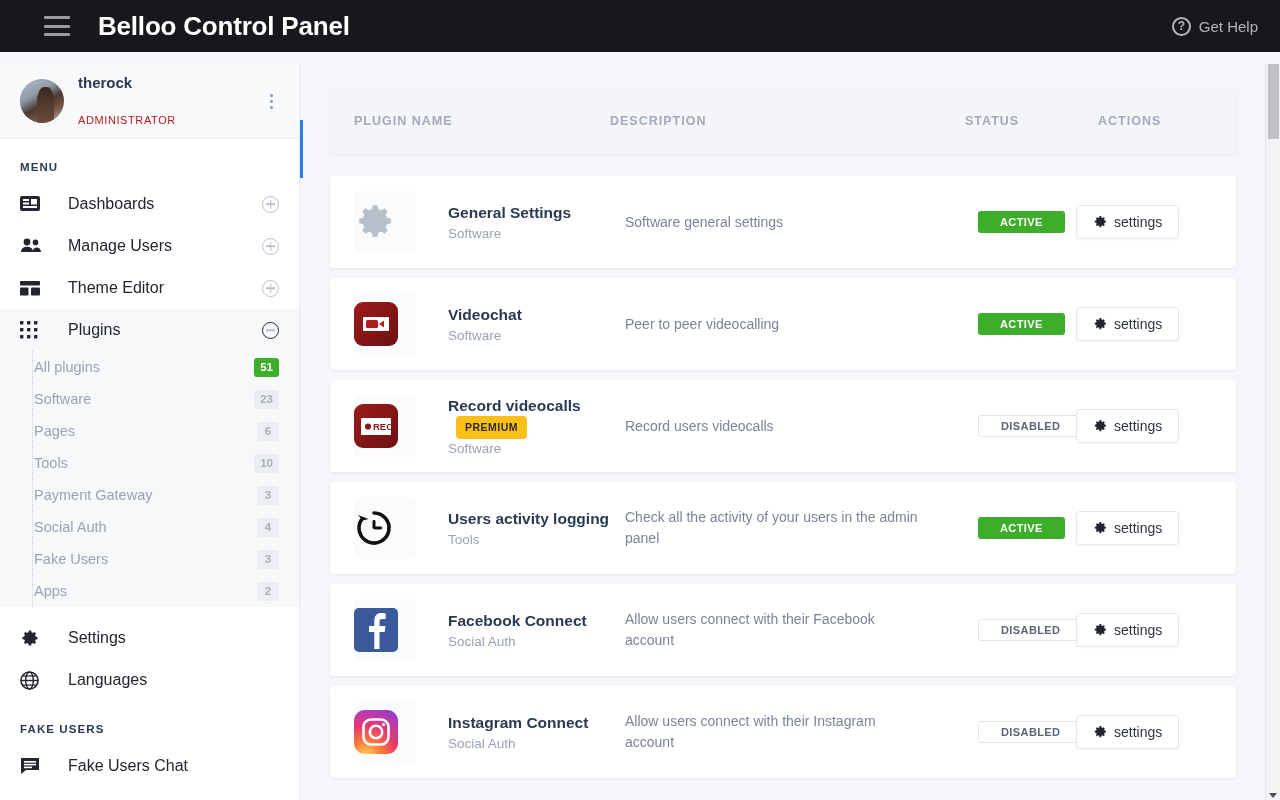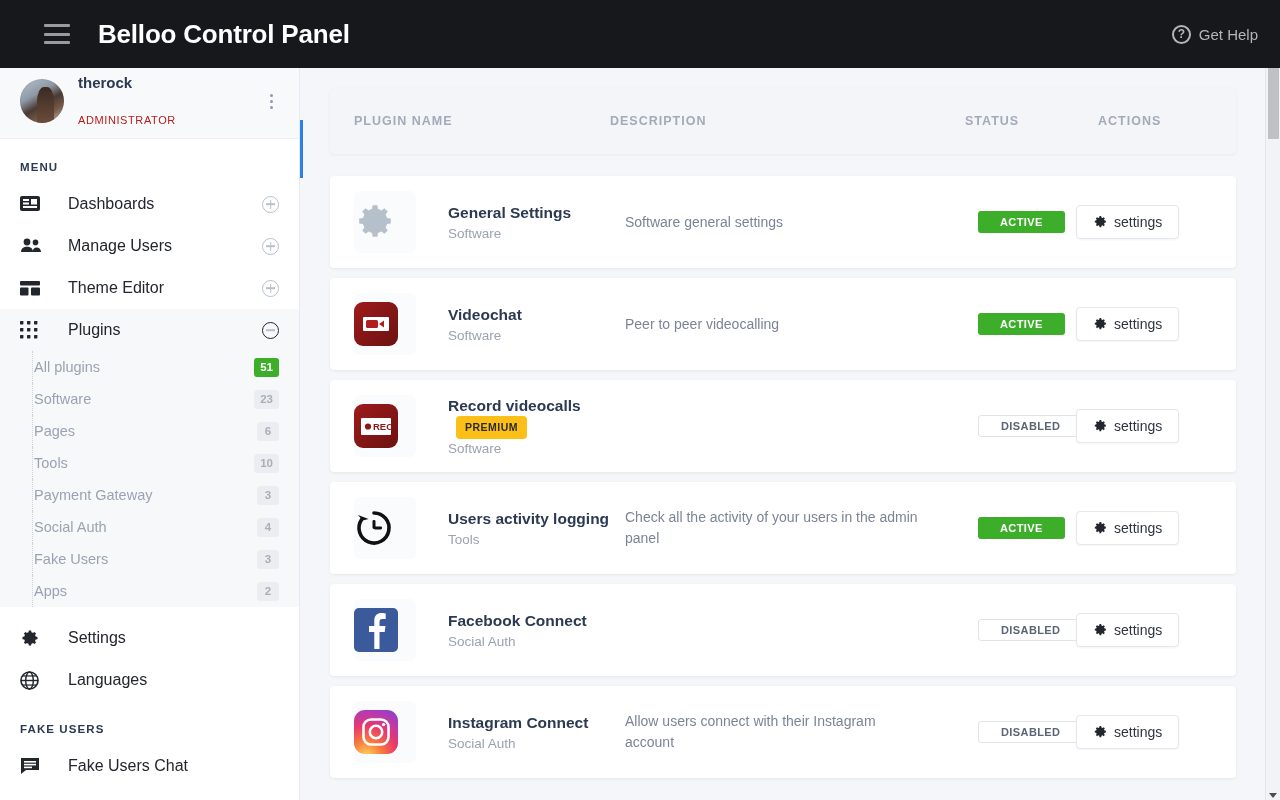--- a/index.html
+++ b/index.html
@@ -6,21 +6,21 @@
   html, body {
     width: 1280px; height: 800px;
     font-family: "Liberation Sans", sans-serif;
     background: #f4f6f9;
     overflow: hidden;
   }
 
   
   .topbar {
     position: absolute; top: 0; left: 0;
-    width: 1280px; height: 68px;
+    width: 1280px; height: 52px;
     background: #17181c;
     display: flex; align-items: center;
     z-index: 30;
   }
   .hamburger {
     width: 26px; height: 20px;
     margin-left: 44px;
     display: flex; flex-direction: column; justify-content: space-between;
     cursor: pointer;
   }
@@ -446,20 +446,21 @@
               <rect x="0" y="0" width="30" height="17" rx="1" fill="#fff"></rect>
               <circle cx="7" cy="8.5" r="3.1" fill="#8c1717"></circle>
               <text x="12" y="12.4" font-family="Liberation Sans, sans-serif" font-size="9.5" font-weight="bold" fill="#8c1717">REC</text>
             </svg>
         </span>
       </div>
       <div class="name-col">
         <div class="plug-name"><span>Record videocalls</span><span class="premium">PREMIUM</span></div>
         <div class="plug-cat">Software</div>
       </div>
+      <div class="desc-col">Record users videocalls</div>
       <div class="status-col">
         <span class="badge disabled">DISABLED</span>
       </div>
       <div class="actions-col">
         <button class="settings-btn">
           <span>
             <svg width="14" height="14" viewBox="0 0 20 20">
                 <path fill="#23262d" d="M10 6.3A3.7 3.7 0 1 0 10 13.7 3.7 3.7 0 0 0 10 6.3zm0 5.6a1.9 1.9 0 1 1 0-3.8 1.9 1.9 0 0 1 0 3.8z"></path>
                 <path fill="#23262d" d="M18.4 8.3l-1.9-.3a6.8 6.8 0 0 0-.7-1.7l1.1-1.5-1.7-1.7-1.5 1.1a6.8 6.8 0 0 0-1.7-.7L11.7 1.6H9.3L9 3.5a6.8 6.8 0 0 0-1.7.7L5.8 3.1 4.1 4.8l1.1 1.5a6.8 6.8 0 0 0-.7 1.7l-1.9.3v2.4l1.9.3c.16.6.4 1.17.7 1.7l-1.1 1.5 1.7 1.7 1.5-1.1c.53.3 1.1.54 1.7.7l.3 1.9h2.4l.3-1.9c.6-.16 1.17-.4 1.7-.7l1.5 1.1 1.7-1.7-1.1-1.5c.3-.53.54-1.1.7-1.7l1.9-.3z"></path>
               </svg>
@@ -506,20 +507,21 @@
         <span class="plug-icon" style="background:#3b5a9b;border-radius:5px;">
           <svg width="24" height="38" viewBox="0 0 24 38">
               <path fill="#fff" d="M15.5 38V21h5.2l.8-6.1h-6V11c0-1.8.5-3 3-3h3.2V2.5C21.1 2.3 19.4 2 17.4 2c-4.2 0-7.1 2.6-7.1 7.3v5.6H5v6.1h5.3V38z"></path>
             </svg>
         </span>
       </div>
       <div class="name-col">
         <div class="plug-name">Facebook Connect</div>
         <div class="plug-cat">Social Auth</div>
       </div>
+      <div class="desc-col">Allow users connect with their Facebook account</div>
       <div class="status-col">
         <span class="badge disabled">DISABLED</span>
       </div>
       <div class="actions-col">
         <button class="settings-btn">
           <span>
             <svg width="14" height="14" viewBox="0 0 20 20">
                 <path fill="#23262d" d="M10 6.3A3.7 3.7 0 1 0 10 13.7 3.7 3.7 0 0 0 10 6.3zm0 5.6a1.9 1.9 0 1 1 0-3.8 1.9 1.9 0 0 1 0 3.8z"></path>
                 <path fill="#23262d" d="M18.4 8.3l-1.9-.3a6.8 6.8 0 0 0-.7-1.7l1.1-1.5-1.7-1.7-1.5 1.1a6.8 6.8 0 0 0-1.7-.7L11.7 1.6H9.3L9 3.5a6.8 6.8 0 0 0-1.7.7L5.8 3.1 4.1 4.8l1.1 1.5a6.8 6.8 0 0 0-.7 1.7l-1.9.3v2.4l1.9.3c.16.6.4 1.17.7 1.7l-1.1 1.5 1.7 1.7 1.5-1.1c.53.3 1.1.54 1.7.7l.3 1.9h2.4l.3-1.9c.6-.16 1.17-.4 1.7-.7l1.5 1.1 1.7-1.7-1.1-1.5c.3-.53.54-1.1.7-1.7l1.9-.3z"></path>
               </svg>

